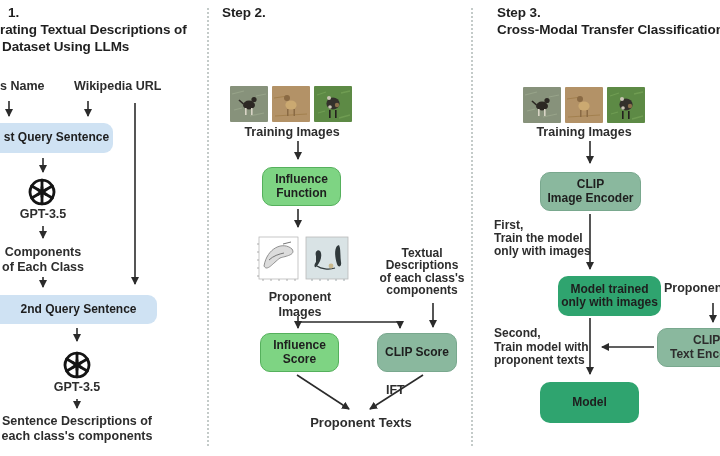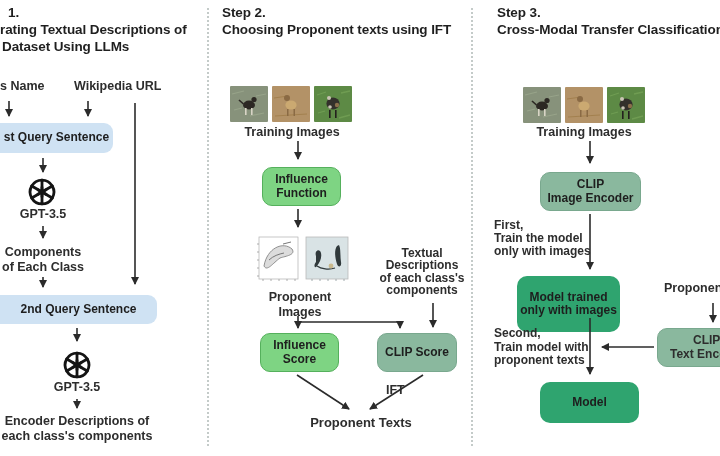--- a/index.html
+++ b/index.html
@@ -75,26 +75,25 @@
         <path d="M 0 5.5 L 0 -14 A 14 14 0 0 1 12.1 -7" transform="rotate(120)"></path>
         <path d="M 0 5.5 L 0 -14 A 14 14 0 0 1 12.1 -7" transform="rotate(180)"></path>
         <path d="M 0 5.5 L 0 -14 A 14 14 0 0 1 12.1 -7" transform="rotate(240)"></path>
         <path d="M 0 5.5 L 0 -14 A 14 14 0 0 1 12.1 -7" transform="rotate(300)"></path>
       </g>
     </svg>
   </div>
   <div class="lbl ctr" style="left:77px;top:380px;">GPT-3.5</div>
 
   <div class="lbl ctr stack" style="left:77px;top:414px;line-height:14.5px;">
-    <span>Encoder Descriptions of</span>
+    <span>Sentence Descriptions of</span>
     <span>each class's components</span>
   </div>
 
   <div class="hdr" style="left:222px;top:4px;">Step 2.</div>
-  <div class="hdr" style="left:222px;top:21px;">Choosing Proponent texts using IFT</div>
 
   <div class="imgrow" style="left:230px;top:86px;">
     <svg width="38" height="36">
       <rect width="38" height="36" fill="#87927b"></rect>
       <path d="M2 8 L14 5 M20 30 L34 27 M4 24 L12 22 M26 10 L36 8" stroke="#97a389" stroke-width="1.2"></path>
       <ellipse cx="19" cy="19" rx="6" ry="4.4" fill="#2c2823"></ellipse>
       <circle cx="24" cy="13.5" r="2.6" fill="#2c2823"></circle>
       <rect x="15" y="22" width="1.6" height="7" fill="#d9d5c6"></rect>
       <rect x="21" y="22" width="1.6" height="7" fill="#d9d5c6"></rect>
       <path d="M13.5 18 L9 14" stroke="#2c2823" stroke-width="1.6"></path>
@@ -203,21 +202,21 @@
     <span>CLIP</span>
     <span>Image Encoder</span>
   </div>
 
   <div class="notes" style="left:494px;top:219px;">
     <span>First,</span>
     <span>Train the model</span>
     <span>only with images</span>
   </div>
 
-  <div class="box dkgreen" style="left:517px;top:276px;width:103px;height:56px;">
+  <div class="box dkgreen" style="left:558px;top:276px;width:103px;height:40px;">
     <span>Model trained</span>
     <span>only with images</span>
   </div>
 
   <div class="lbl" style="left:664px;top:281px;">Proponent</div>
 
   <div class="box sage" style="left:657px;top:328px;width:112px;height:39px;align-items:flex-start;"></div>
   <div class="lbl" style="left:693px;top:333px;font-size:12px;">CLIP</div>
   <div class="lbl" style="left:670px;top:347px;font-size:12px;">Text Enco</div>
 

